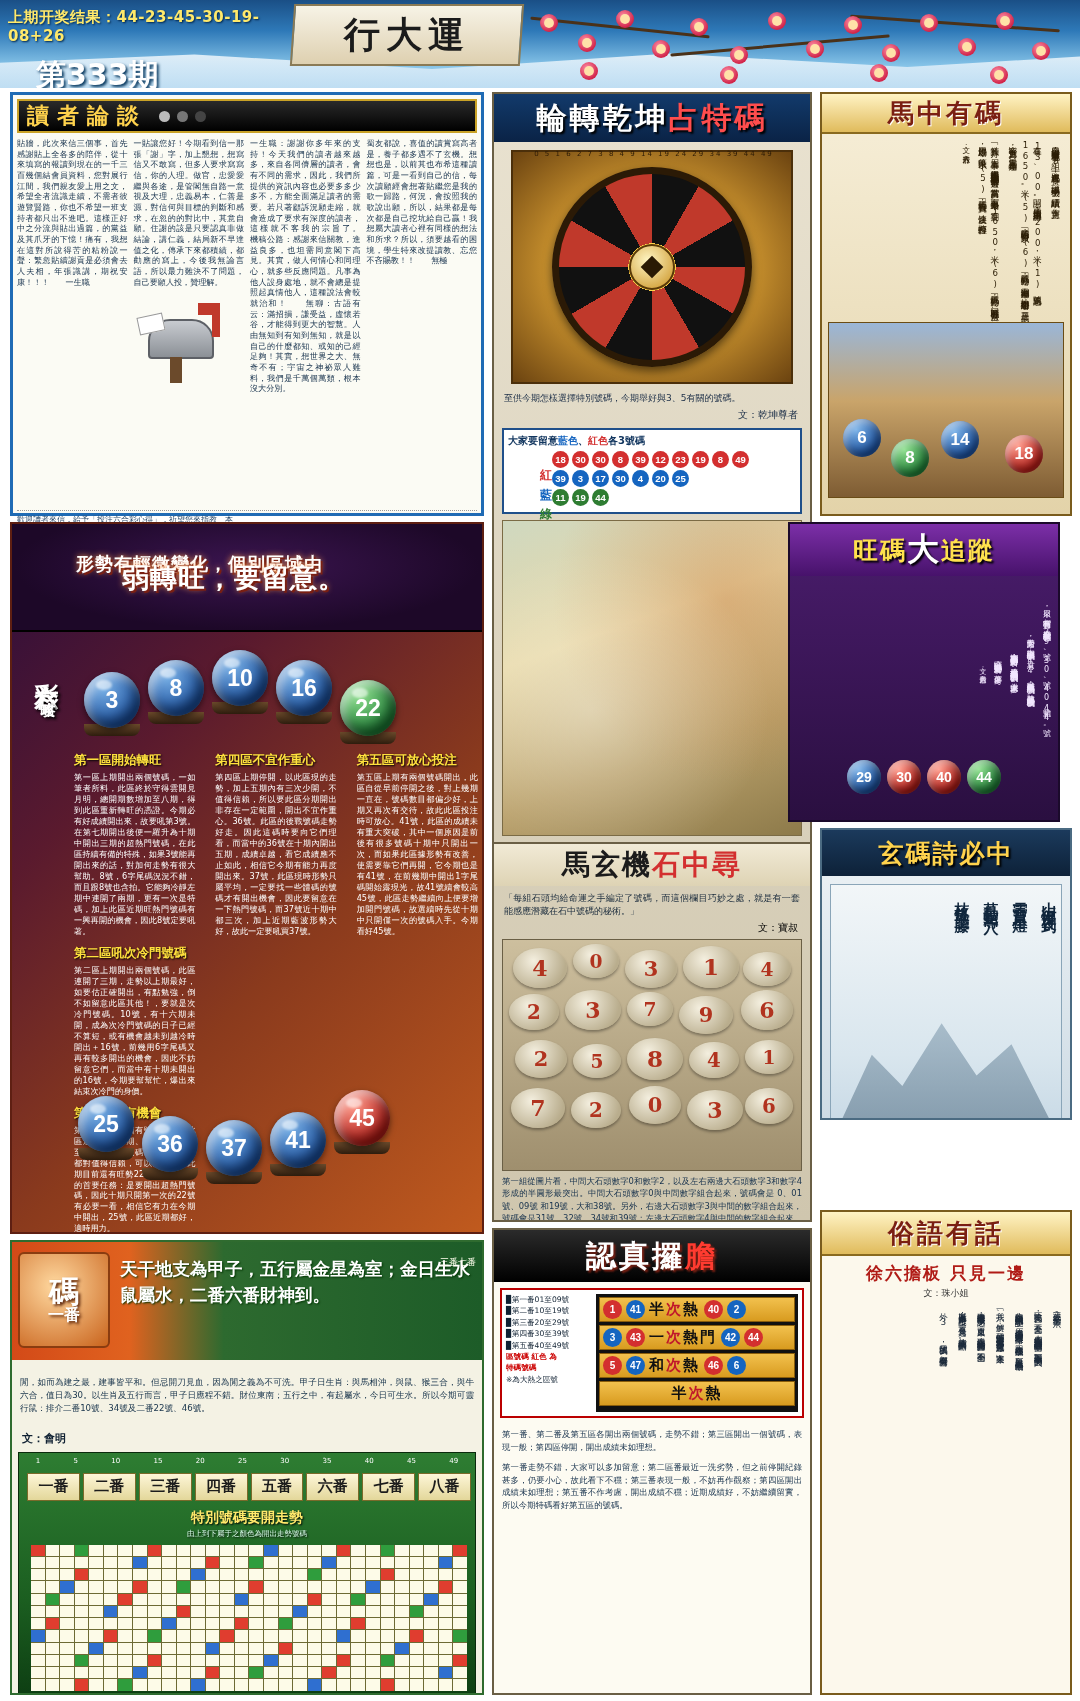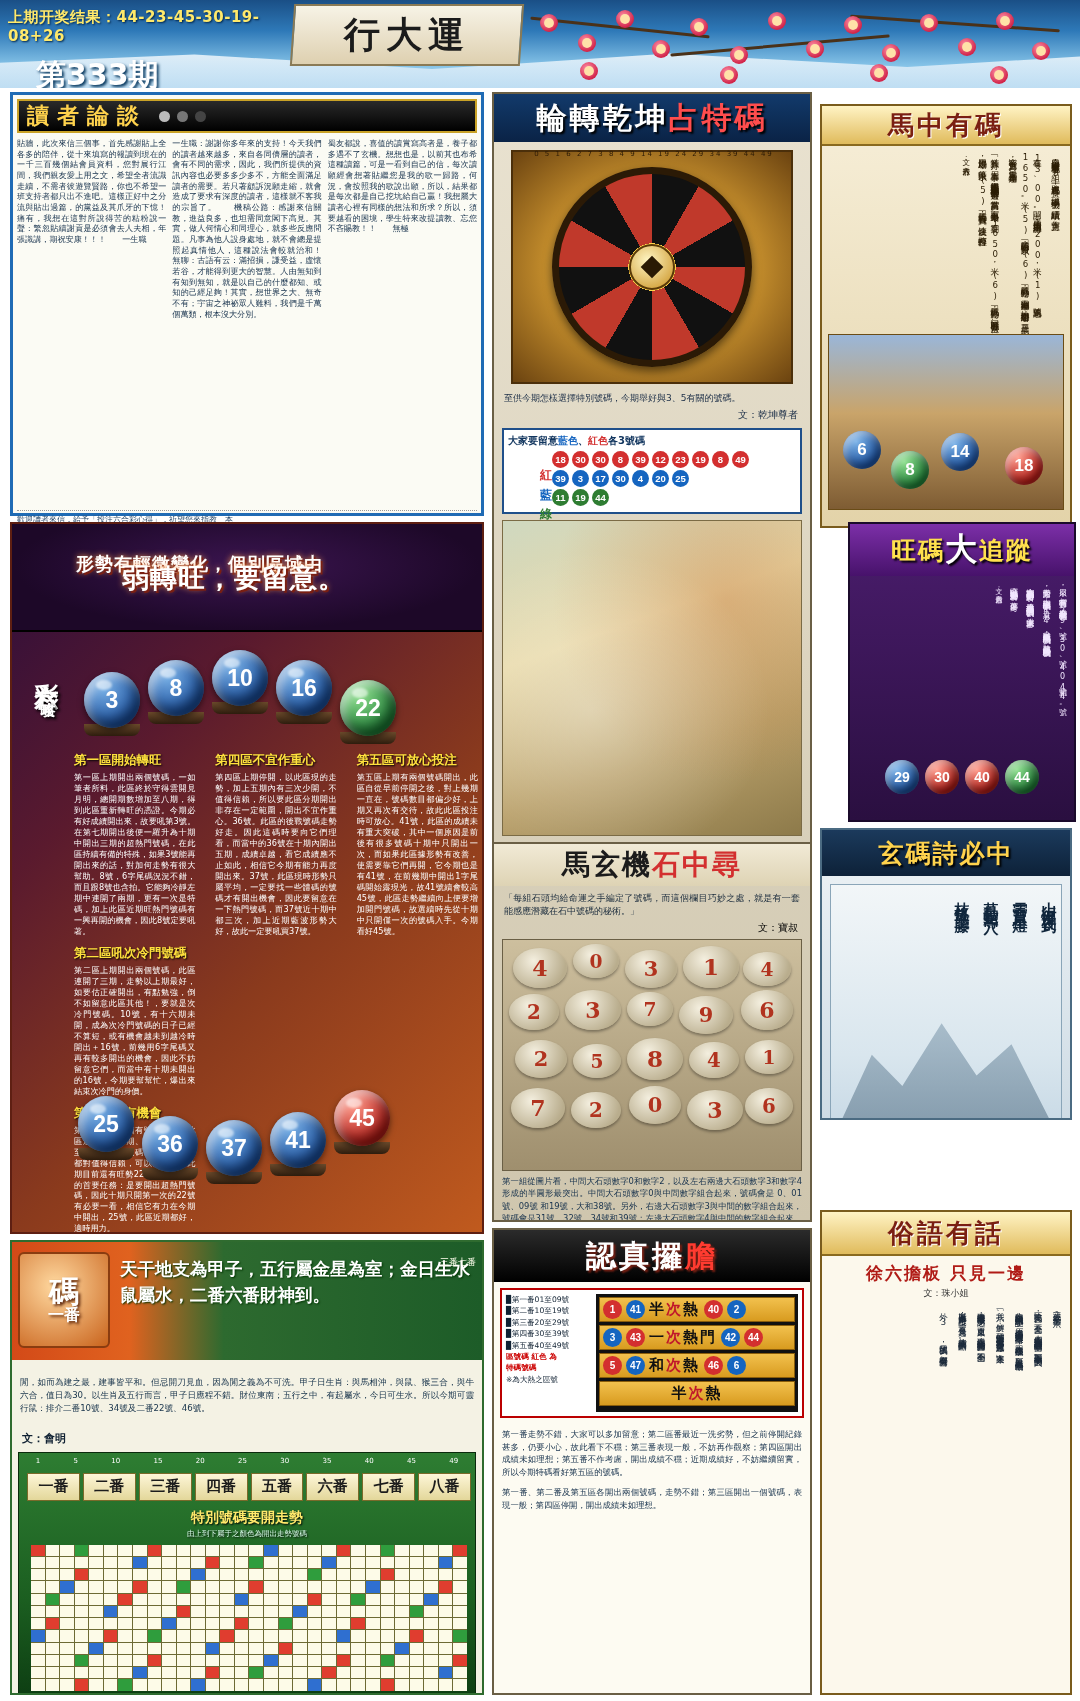--- a/index.html
+++ b/index.html
@@ -350,21 +350,21 @@
   .ht-band .lbl{ font-family:"DejaVu Serif",serif; font-size:15px; font-weight:bold; color:#111; letter-spacing:2px;}
   .ht-band .lbl .r{ color:#c0172b; }
   .ht-num{
     width:19px; height:19px; border-radius:50%; color:#fff; font-size:10px; font-weight:bold;
     display:flex; align-items:center; justify-content:center; font-family:"Liberation Sans",sans-serif;
   }
   .mb-text{ padding:4px 8px; font-size:8.4px; line-height:1.5; color:#17324d; text-align:justify;}
 
   
   .r-horse {
-    left:820px; top:104px; width:252px; height:424px;
+    left:820px; top:92px; width:252px; height:424px;
     background:linear-gradient(180deg,#f7efd9,#e3d3a9); border:2px solid #7a5c1d; overflow:hidden;
   }
   .r-horse-head{
     height:40px; display:flex; align-items:center; justify-content:center;
     background:linear-gradient(180deg,#fff3c4,#e0bb5c); border-bottom:2px solid #8a6a1f;
   }
   .r-horse-head span{
     font-family:"DejaVu Serif",serif; font-size:26px; font-weight:bold; color:#7a1f12;
     letter-spacing:3px; text-shadow:1px 1px 0 #fff;
   }
@@ -383,22 +383,22 @@
     border:1px solid #6a4c16;
   }
   .hp-ball{
     position:absolute; width:38px;height:38px;border-radius:50%;
     display:flex;align-items:center;justify-content:center;color:#fff;font-weight:bold;font-size:17px;
     box-shadow:inset -4px -5px 8px rgba(0,0,0,.4), inset 3px 4px 7px rgba(255,255,255,.5);
     font-family:"Liberation Sans",sans-serif;
   }
 
   .r-track {
-    left:848px; top:522px; width:228px; height:300px;
-    background:linear-gradient(180deg,#4b1d6e,#2a0f40); border:2px solid #1b0a2b; overflow:hidden;
+    left:788px; top:522px; width:272px; height:300px;
+    background:linear-gradient(180deg,#4b1d6e,#2a0f40); border:2px solid #1b0a2b; overflow:hidden;text-align:center;
   }
   .r-track-head{
     height:52px; display:flex; align-items:center; justify-content:center;
     background:linear-gradient(180deg,#7c2fa8,#47126b);
   }
   .r-track-head span{
     font-family:"DejaVu Serif",serif; font-size:25px; font-weight:bold; color:#ffe14d;
     letter-spacing:2px; text-shadow:2px 2px 2px #000;
   }
   .r-track-head .big{ font-size:32px; color:#fff; }
@@ -520,20 +520,29 @@
       <div class="t">讀者論談</div>
       <div class="dots">
           <i></i>
           <i></i>
           <i></i>
         </div>
     </div>
     <div class="forum-body">
       <div class="c">
         <p>貼牆，此次來信三個事，首先感謝貼上全各多的陪伴，從十來填寫的報讀到現在的一千三百幾個結會員資料，您對展行江間，我們親友愛上用之文，希望全者流識走續，不需者彼遊覽賢路，你也不希望一班支持者都只出不進吧。這樣正好中之分流與貼出過篇，的黨益及其爪牙的下憶！痛有，我想在這對所說得苦的粘粉說一聲：繁忽貼續謝貢是必須會去人夫相，年張識講，期祝安康！！！　　一生職</p>
+      </div>
+      <div class="c">
+        <p>一貼讓您好！今期看到信一那張「謝」字，加上懇想，想寫信又不敢寫，但多人要求寫寫信，你的人理。做官，忠愛愛繼與各途，是管閣無自路一意視及大理，忠義易本，仁善是源，對信何與目標的判斷和感求，在忽的的對比中，其意自願。住謝的該是只要認真非做結論，講仁義，結局新不早達值之化，傳承下來都積績，都勸應的寫上，今後我無論言語，所以最力難決不了問題，自己要願人投，贊理解。</p>
+        <div class="mailbox">
+          <div class="mb-body"></div>
+          <div class="mb-flag"></div>
+          <div class="mb-post"></div>
+          <div class="mb-letter"></div>
+        </div>
       </div>
       <div class="c">
         <p>一生職：謝謝你多年來的支持！今天我們的讀者越來越多，來自各同儕層的讀者，會有不同的需求，因此，我們所提供的資訊內容也必要多多少多不，方能全面滿足讀者的需要。若只著顧訴況願走縮，就會造成了要求有深度的讀者，這樣就不客我的宗旨了。　　機稿公路：感謝來信關教，進益良多，也坦需同意閣下高見。其實，做人何情心和同理心，就多些反應問題。凡事為他人設身處地，就不會總是提照起真情他人，這種說法會較就治和！　　無聊：古語有云：滿招損，謙受益，虛懷若谷，才能得到更大的智慧。人由無知到有知到無知，就是以自己的什麼都知、或知的己經足夠！其實，想世界之大、無奇不有；宇宙之神祕眾人難料，我們是千萬個萬類，根本沒大分別。</p>
       </div>
       <div class="c">
         <p>蜀友都說，喜值的讀賞寫高者是，養子都多遇不了玄機。想想也是，以前其也布希這種讀篇，可是一看到自己的信，每次讀願經會想著貼繼您是我的歌一歸路，何況，會按照我的歌說出願，所以，結果都是每次都是自己挖坑給自己贏！我想屬大讀者心裡有同樣的想法和所求？所以，須要越看的困境，學生特來改提讀教、忘您不吝賜教！！　　無極</p>
       </div>
     </div>
     <div class="forum-foot">歡迎讀者來信，給予「投注六合彩心得」，祈望您來指教　本</div>
   </div>
@@ -1143,22 +1152,22 @@
           <span class="ht-num nb">47</span>
           <span class="lbl"><span>和</span><span class="r">次</span><span>熱</span></span>
           <span class="ht-num nr">46</span>
           <span class="ht-num nb">6</span>
         </div>
         <div class="ht-band" style="justify-content:center;">
           <span class="lbl"><span>半</span><span class="r">次</span><span>熱</span></span>
         </div>
       </div>
     </div>
+    <div class="mb-text">第一番、第二番及第五區各開出兩個號碼，走勢不錯；第三區開出一個號碼，表現一般；第四區停開，開出成績未如理想。</div>
     <div class="mb-text">第一番走勢不錯，大家可以多加留意；第二區番最近一洗劣勢，但之前停開紀錄甚多，仍要小心，故此看下不穩；第三番表現一般，不妨再作觀察；第四區開出成績未如理想；第五番不作考慮，開出成績不穩；近期成績好，不妨繼續留實，所以今期特碼看好第五區的號碼。</div>
-    <div class="mb-text">第一番、第二番及第五區各開出兩個號碼，走勢不錯；第三區開出一個號碼，表現一般；第四區停開，開出成績未如理想。</div>
   </div>
 
   <div class="col r-horse">
     <div class="r-horse-head">
       <span>馬中有碼</span>
     </div>
     <div class="vcols">
       <div class="vcol">今日沙田安排十場草地賽事，組上B跑道進行馬賽，頭場碼中玄機，續續續旺，宜作主力。</div>
       <div class="vcol">事在13、00開出。第四場第四班馬路1200米，(1)號馬跑過1650米。(5)號馬「明日有寶以」，(6)號馬「時動仔」，由雷神鄉屬，扮心掛開用名單，是三歲，皆有強之實力，宜馬三相走三連。</div>
       <div class="vcol">「精算八方」：上屆賽事，本場第四場第四班馬賽跑十二米的賽合適，賞高當前，有力勝再十一場。賽期1650米，(6)號馬「時動仔」，回師谷戰更公合法、交由沙田好馬場，策略以求，(5)號馬「有段寶貝」，速度快、路占輕輕。</div>

